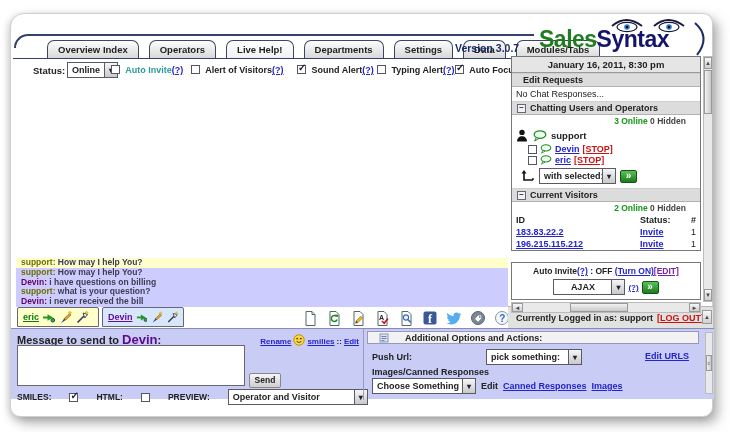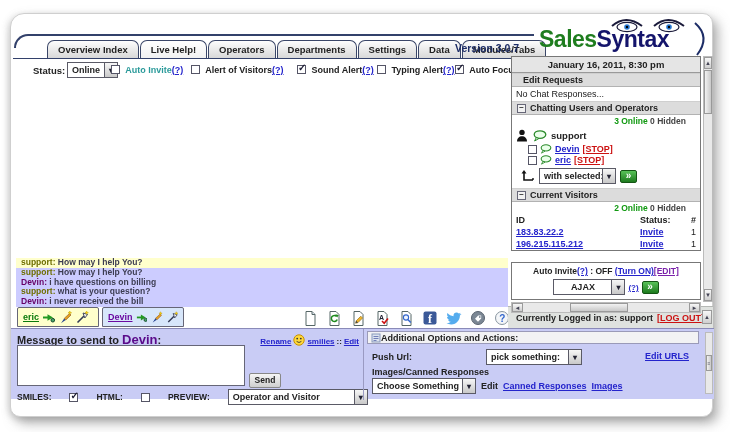--- a/index.html
+++ b/index.html
@@ -9,21 +9,21 @@
   .card{position:absolute;left:10px;top:13px;width:703px;height:404px;background:#fff;
         border:1px solid #cfcfcf;border-radius:14px 10px 10px 10px;
         box-shadow:5px 6px 12px rgba(110,110,110,.55), -2px 2px 6px rgba(150,150,150,.35)}
   .abs{position:absolute}
 
   
   .topline{position:absolute;top:20px;left:3px;width:520px;height:14px;
            border-top:2px solid #33416b;border-left:2px solid #33416b;border-top-left-radius:14px}
 
   
-  .tabbar{position:absolute;top:26px;left:36px;display:flex;gap:1px}
+  .tabbar{position:absolute;top:26px;left:36px;display:flex;gap:10px}
   .ntab{display:inline-block;height:19px;line-height:17px;padding:0 10px;border:1px solid #3a4668;border-bottom:none;
         border-radius:7px 7px 0 0;background:linear-gradient(#fdfdfd,#d6d6d6);font-size:9.5px;font-weight:bold;color:#222;cursor:pointer}
   .ntab.active{background:linear-gradient(#ffffff,#f0f0f0)}
   .tabline{position:absolute;top:44px;left:2px;width:508px;border-top:1.5px solid #33416b}
   .version{position:absolute;left:444px;top:28px;font-size:10.5px;font-weight:bold;color:#1d2d66}
 
   
   .logo{position:absolute;left:528px;top:12px;width:180px;height:34px;font-size:23px;font-weight:bold;letter-spacing:-.5px;white-space:nowrap}
   .logo .p1{color:#1e7d1e}
   .logo .p2{color:#14146b}
@@ -131,41 +131,41 @@
   .tolabel{font-size:11px;font-weight:bold}
   .toname{font-size:13px;font-weight:bold;color:#5a0a8a;margin-left:3px}
   .headlinks{margin-left:auto;display:flex;align-items:flex-end;gap:2px;font-size:8px;font-weight:bold}
   .slink{color:#2424cc;text-decoration:underline;cursor:pointer}
   .msgbox{position:absolute;left:6px;top:16px;width:228px;height:41px;background:#fff;border:1px solid #667;resize:none;font-family:"Liberation Sans",sans-serif;font-size:9px}
   .sendbtn{position:absolute;left:238px;top:44px;width:32px;height:15px;background:linear-gradient(#f6f6f6,#cfcfcf);
            border:1px solid #888;border-radius:2px;font-size:8.5px;font-weight:bold;text-align:center;line-height:13px;cursor:pointer}
   .smrow{position:absolute;left:6px;top:60px;display:flex;align-items:center;gap:18px;font-size:8.5px;font-weight:bold;white-space:nowrap}
   .br{position:absolute;left:352px;top:0;width:340px;height:71px;border-left:1px solid #9a9ac2}
   .opt-head{position:absolute;left:3px;top:2px;width:332px;height:13px;background:#f2f2f4;border:1px solid #9a9ab8;
-            display:flex;align-items:center;gap:0;padding-left:3px;font-size:9px;font-weight:bold}
+            display:flex;align-items:center;gap:16px;padding-left:11px;font-size:9px;font-weight:bold}
   .pushrow{position:absolute;left:8px;top:20px;display:flex;align-items:center;gap:8px;font-size:9px;font-weight:bold;width:326px}
   .editurls{position:absolute;right:14px;top:22px;font-size:9px;font-weight:bold}
   .imglabel{position:absolute;left:8px;top:38px;font-size:9px;font-weight:bold}
   .imgrow{position:absolute;left:8px;top:49px;display:flex;align-items:center;gap:5px;font-size:9px;font-weight:bold}
   .mini-scroll{position:absolute;left:694px;top:318px;width:8px;height:62px;background:#e9e9e9;border:1px solid #bbb}
   .mini-th{position:absolute;left:0;right:0;top:22px;height:16px;background:linear-gradient(90deg,#f2f2f2,#c9c9c9);border:1px solid #999;font-size:5px;color:#667;text-align:center;line-height:14px;cursor:grab}
   .mini-th::after{content:"≡"}
 </style>
 </head>
 <body>
 
 <div class="stage">
 <div class="card">
 
   <div class="topline"></div>
 
   <div class="tabbar">
     <span class="ntab">Overview Index</span>
+    <span class="ntab">Operators</span>
     <span class="ntab active">Live Help!</span>
-    <span class="ntab">Operators</span>
     <span class="ntab">Departments</span>
     <span class="ntab">Settings</span>
     <span class="ntab">Data</span>
     <span class="ntab">Modules/Tabs</span>
   </div>
   <div class="tabline"></div>
   <span class="version">Version 3.0.7</span>
 
   <div class="logo">
     <span class="p1">Sales</span><span class="p2">Syntax</span>

